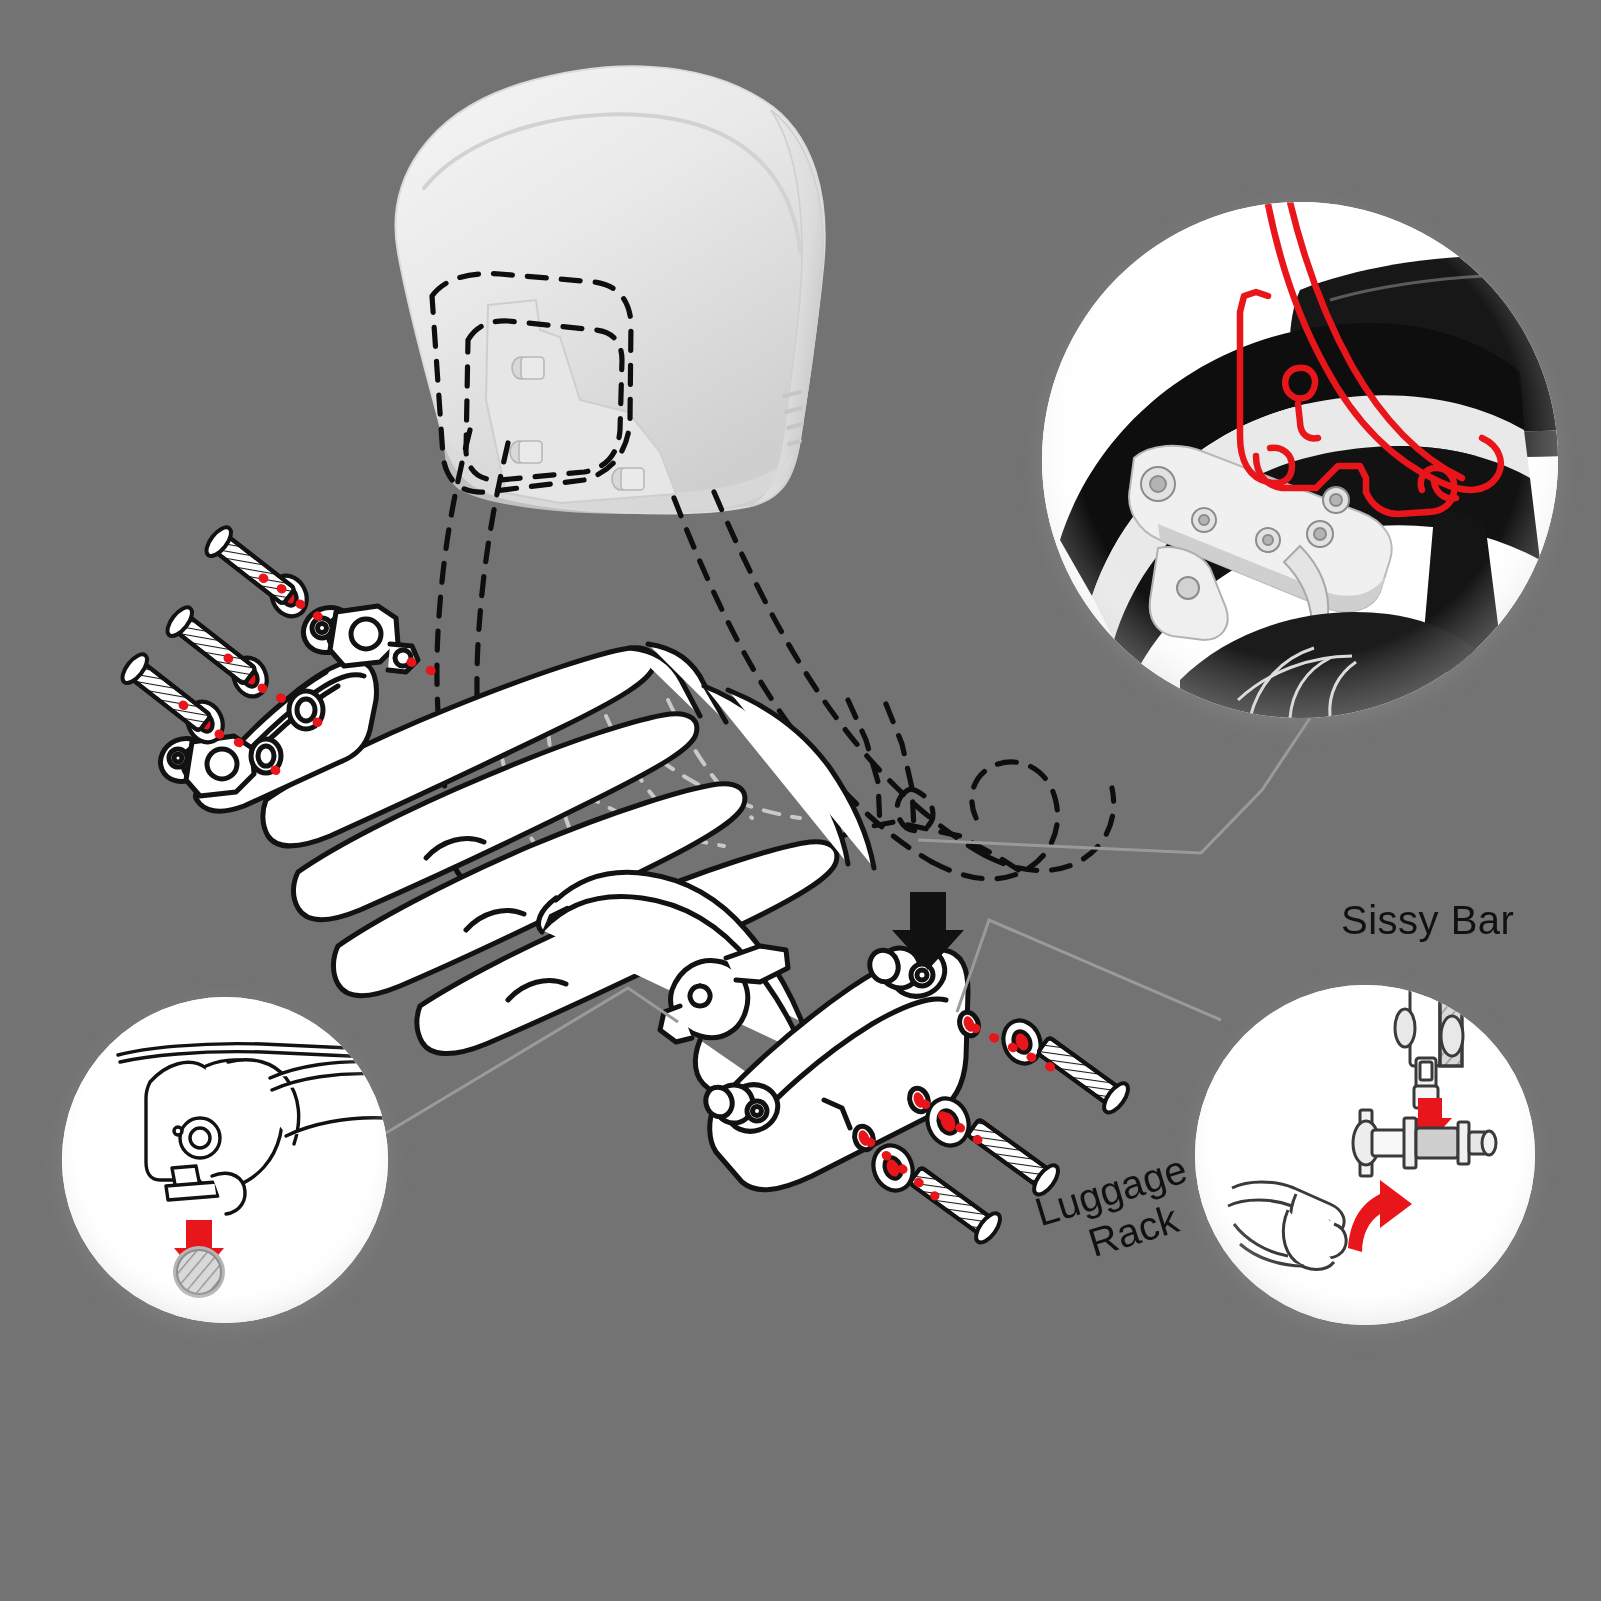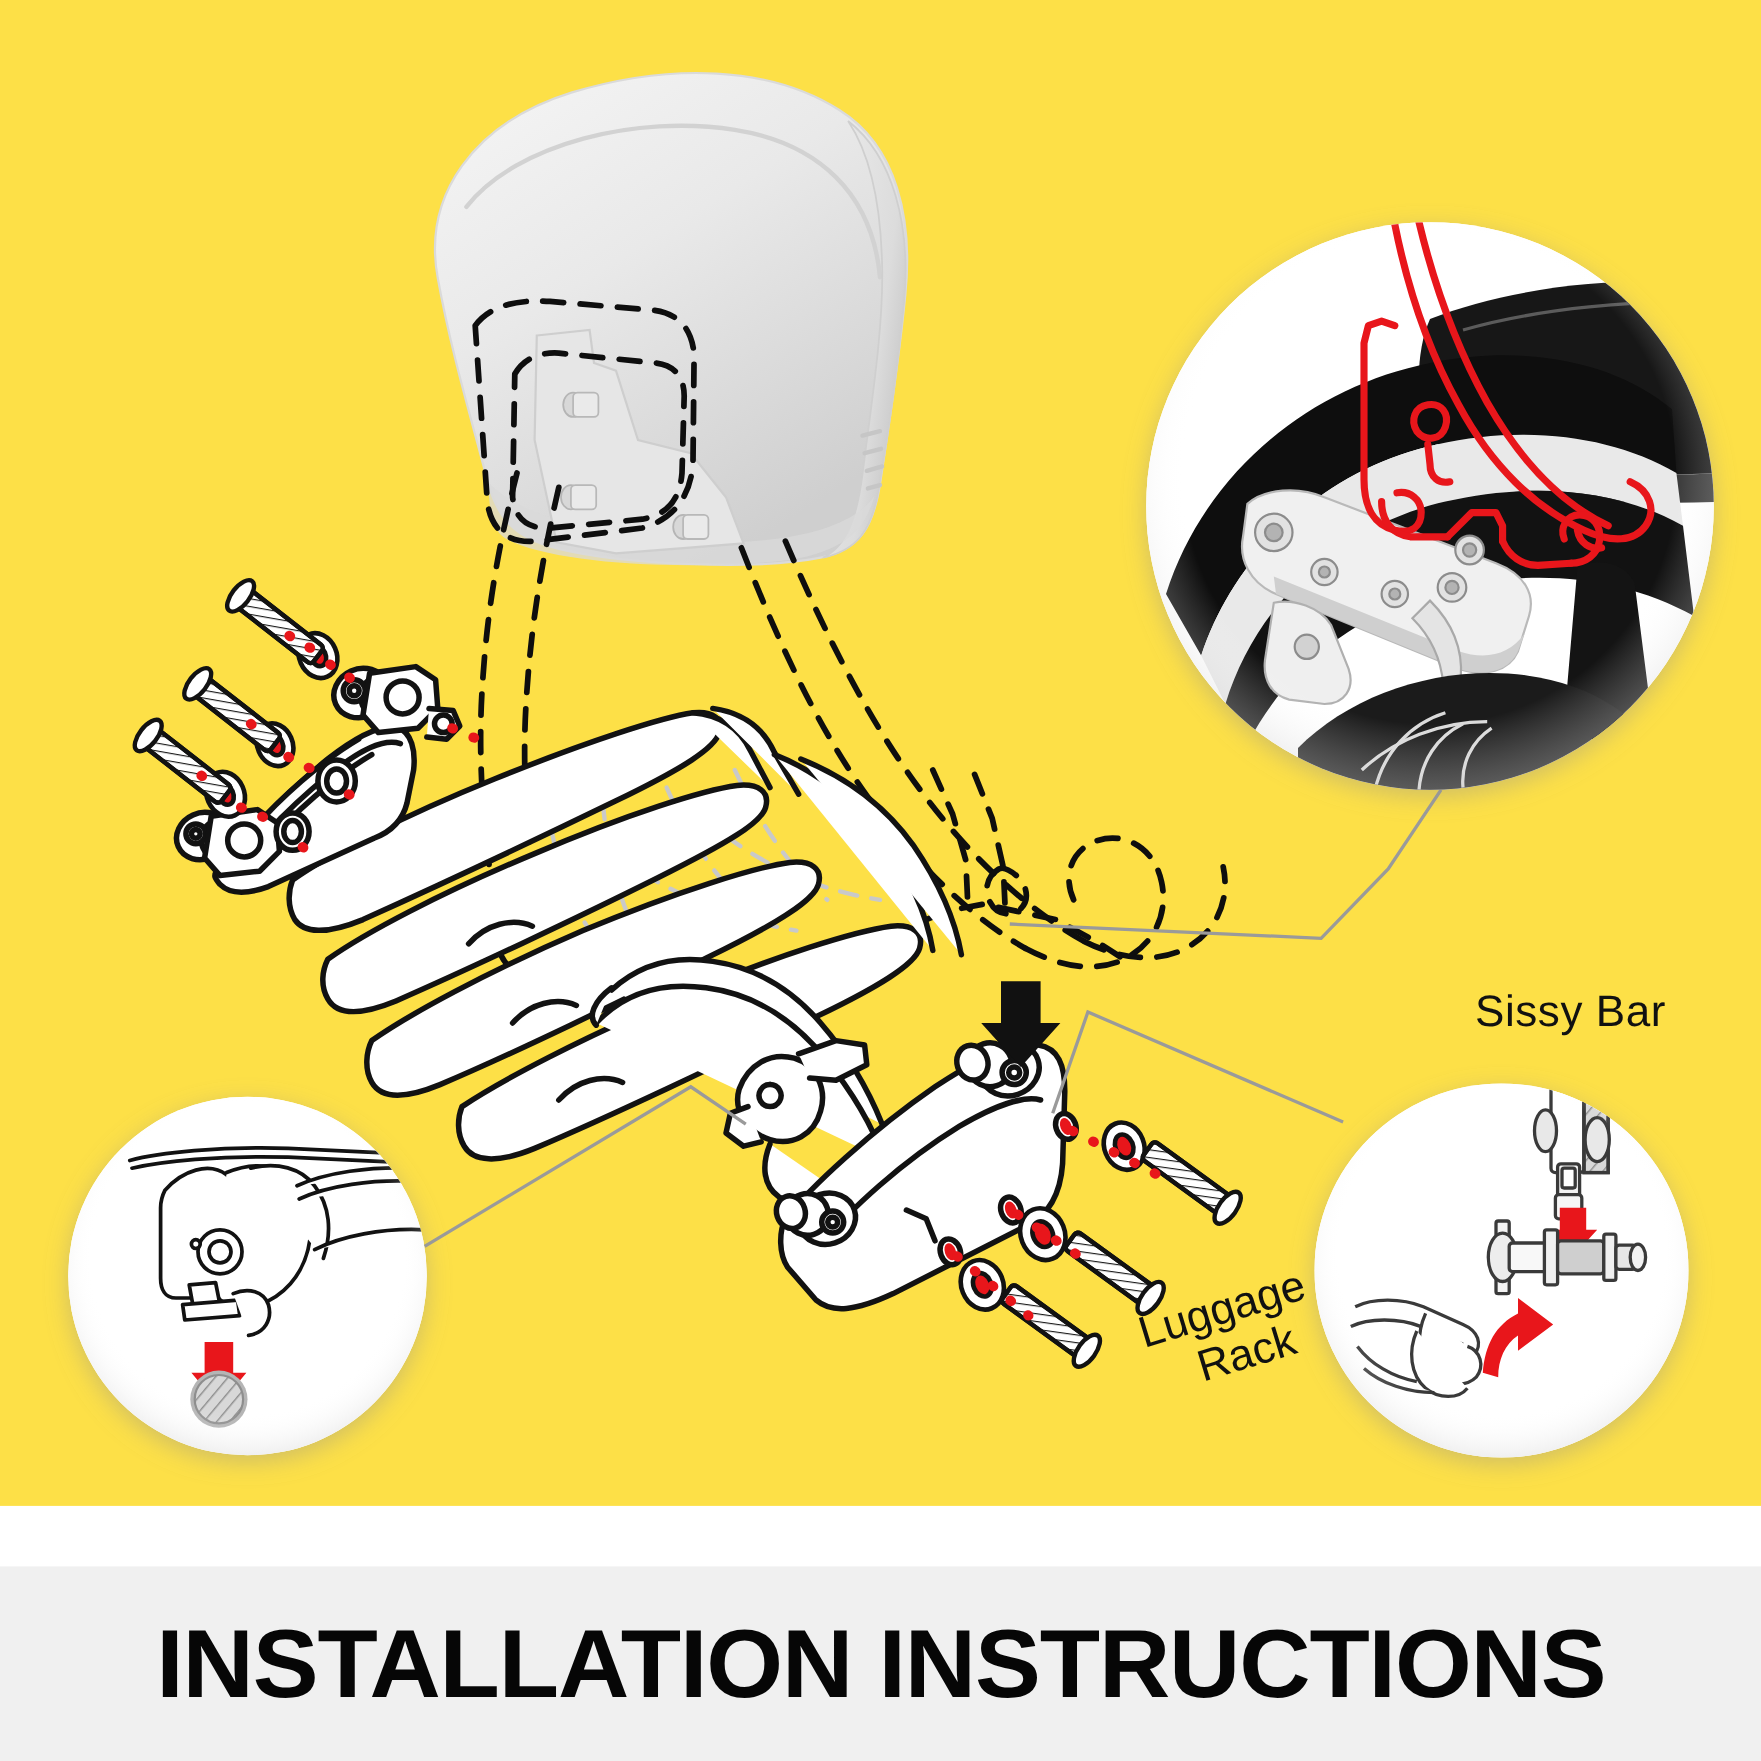--- a/index.html
+++ b/index.html
@@ -1,18 +1,18 @@
 <!DOCTYPE html>
 <html><head>
 <meta charset="utf-8">
 <style>
   html,body{margin:0;padding:0;background:#fff;}
   body{width:1601px;height:1601px;overflow:hidden;
        font-family:"Liberation Sans", sans-serif;}
-  #stage{position:relative;width:1601px;height:1369px;background:#fde047;}
+  #stage{position:relative;width:1601px;height:1601px;background:#737373;}
 
   
   #footer-band{
     position:absolute;left:0;top:1424px;width:1601px;height:177px;
     background:#f0f0f0;display:flex;align-items:center;justify-content:center;
   }
   #footer-title{
     font-family:"Liberation Sans", sans-serif;
     font-weight:700;font-size:88px;letter-spacing:-1px;color:#060606;
     line-height:1;white-space:nowrap;
@@ -505,17 +505,14 @@
 
   </svg>
 
   <div class="lbl" id="label-sissy-bar">Sissy Bar</div>
 
   <div class="lbl" id="label-luggage-rack">
     <span class="l1">Luggage</span>
     <span class="l2">Rack</span>
   </div>
 
-  <div id="footer-band">
-    <div id="footer-title">INSTALLATION INSTRUCTIONS</div>
-  </div>
 
 </div>
 
 </body></html>

